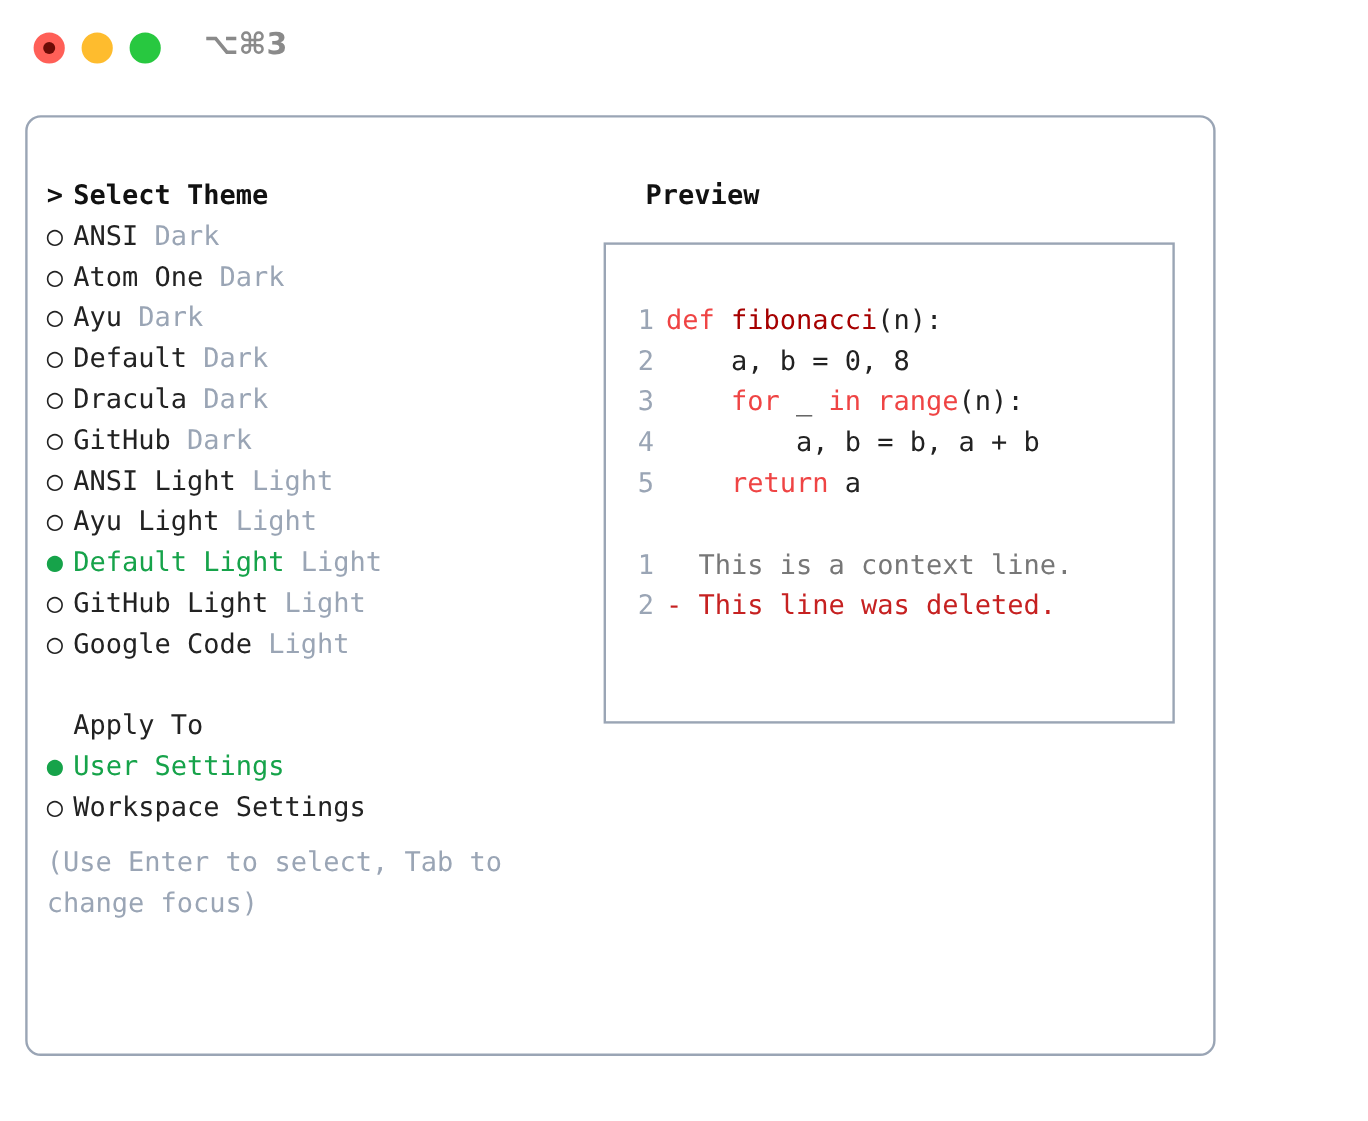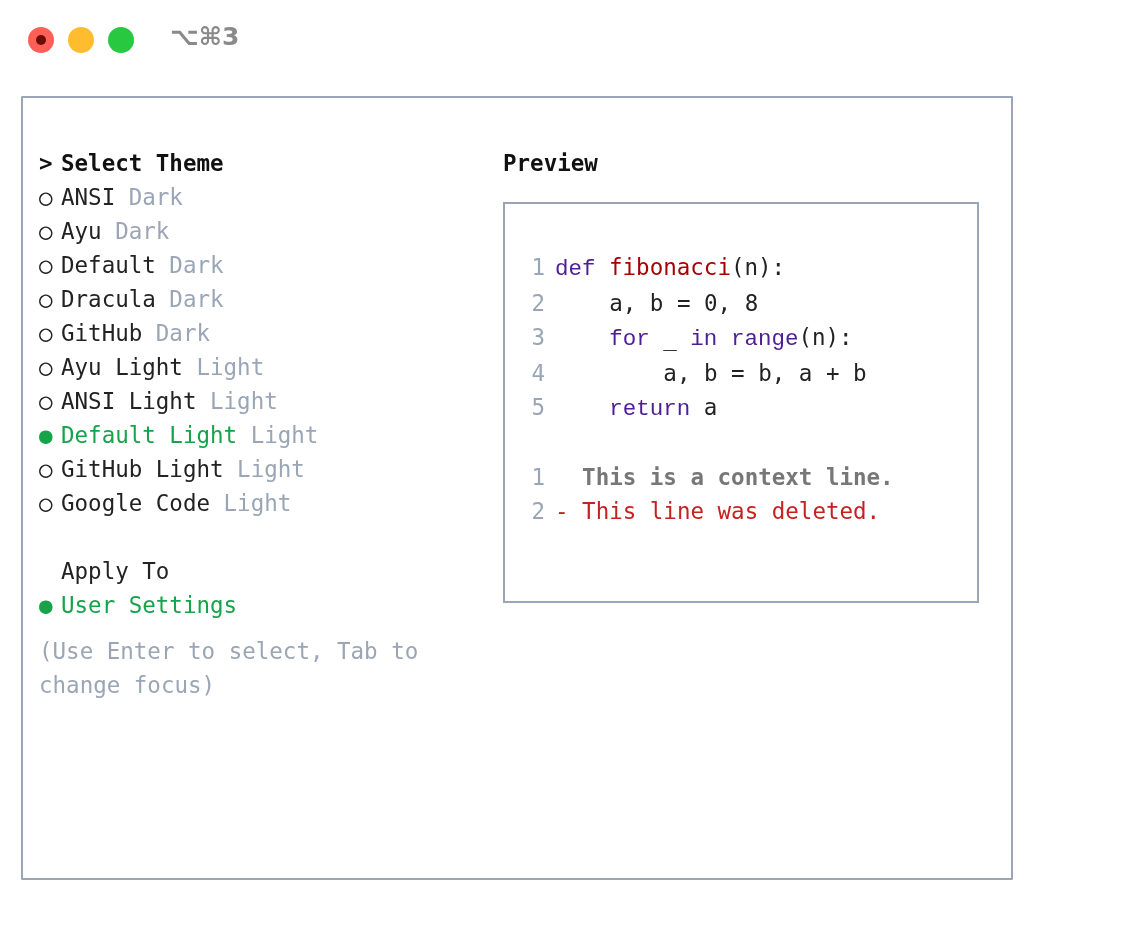--- a/index.html
+++ b/index.html
@@ -61,21 +61,21 @@
   }
 
   
   #panel {
     position: absolute;
     left: 21px;
     top: 96px;
     width: 992px;
     height: 784px;
     border: 2px solid #9aa5b5;
-    border-radius: 1px;
+    border-radius: 13px;
     background: #ffffff;
     box-sizing: border-box;
   }
 
   
   #left-col {
     position: absolute;
     left: 16px;
     top: 48px;
     width: 440px;
@@ -119,20 +119,21 @@
     position: absolute;
     left: 480px;
     top: 48px;
     width: 490px;
   }
   #preview-title {
     font-size: 22.5px;
     font-weight: bold;
     color: #111111;
     line-height: 34px;
+    margin-left: 35px;
   }
   #preview-box {
     margin-top: 22px;
     width: 476px;
     height: 401px;
     border: 2px solid #9aa5b5;
     background: #ffffff;
     box-sizing: border-box;
     position: relative;
   }
@@ -147,24 +148,24 @@
     line-height: 34px;
     white-space: pre;
   }
   .ln {
     display: inline-block;
     width: 26px;
     text-align: right;
     color: #9aa5b5;
     margin-right: 10px;
   }
-  .kw   { color: #4c1d95; font-family: Liberation Mono, monospace; }
+  .kw   { color: #ef4444; }
   .fn   { color: #a60000; }
   .pl   { color: #222222; }
-  .ctx  { color: #777777; font-weight: bold; }
+  .ctx  { color: #777777; }
   .del  { color: #c62121; }
   .add  { color: #11a511; }
   .gap  { height: 34px; }
 </style>
 </head>
 <body>
 
 <div id="window">
 
   <div id="titlebar">
@@ -177,39 +178,41 @@
   <div id="panel">
 
     <div id="left-col">
 
       <div class="row">
         <span class="marker hdr">&gt;</span><span class="hdr">Select Theme</span>
       </div>
 
       <div id="theme-items">
           <div class="row"><span class="marker">○</span><span>ANSI</span><span class="tag"> Dark</span></div>
+          <div class="row"><span class="marker">○</span><span>Atom One</span><span class="tag"> Dark</span></div>
           <div class="row"><span class="marker">○</span><span>Ayu</span><span class="tag"> Dark</span></div>
           <div class="row"><span class="marker">○</span><span>Default</span><span class="tag"> Dark</span></div>
           <div class="row"><span class="marker">○</span><span>Dracula</span><span class="tag"> Dark</span></div>
           <div class="row"><span class="marker">○</span><span>GitHub</span><span class="tag"> Dark</span></div>
+          <div class="row"><span class="marker">○</span><span>ANSI Light</span><span class="tag"> Light</span></div>
           <div class="row"><span class="marker">○</span><span>Ayu Light</span><span class="tag"> Light</span></div>
-          <div class="row"><span class="marker">○</span><span>ANSI Light</span><span class="tag"> Light</span></div>
           <div class="row"><span class="marker sel">●</span><span class="sel">Default Light</span><span class="tag"> Light</span></div>
           <div class="row"><span class="marker">○</span><span>GitHub Light</span><span class="tag"> Light</span></div>
           <div class="row"><span class="marker">○</span><span>Google Code</span><span class="tag"> Light</span></div>
         </div>
 
       <div id="spacer-block"></div>
 
       <div class="row">
         <span class="section-label">Apply To</span>
       </div>
 
       <div id="apply-items">
           <div class="row"><span class="marker sel">●</span><span class="sel">User Settings</span></div>
+          <div class="row"><span class="marker">○</span><span>Workspace Settings</span></div>
         </div>
 
       <div id="hint">(Use Enter to select, Tab to change focus)</div>
     </div>
 
     <div id="right-col">
       <div id="preview-title">Preview</div>
       <div id="preview-box">
         <div id="code-area">
             <div class="cline"><span class="ln">1</span><span class="kw">def </span><span class="fn">fibonacci</span><span class="pl">(n):</span></div>

